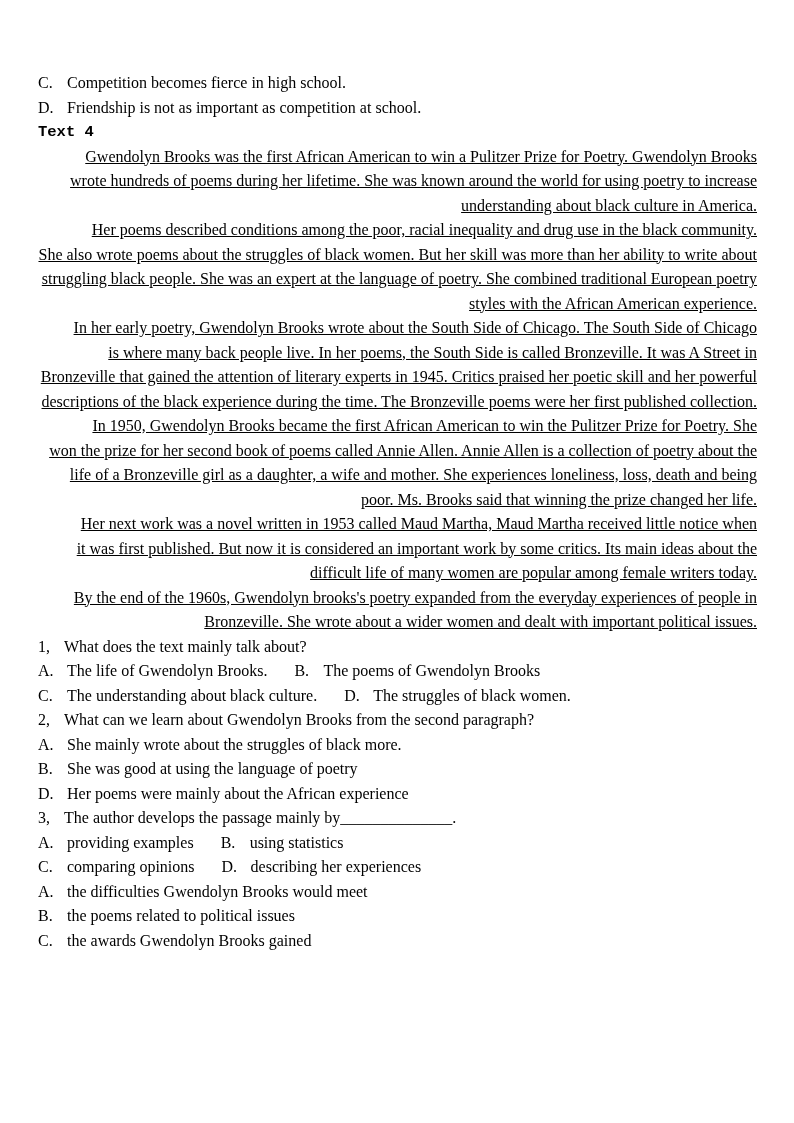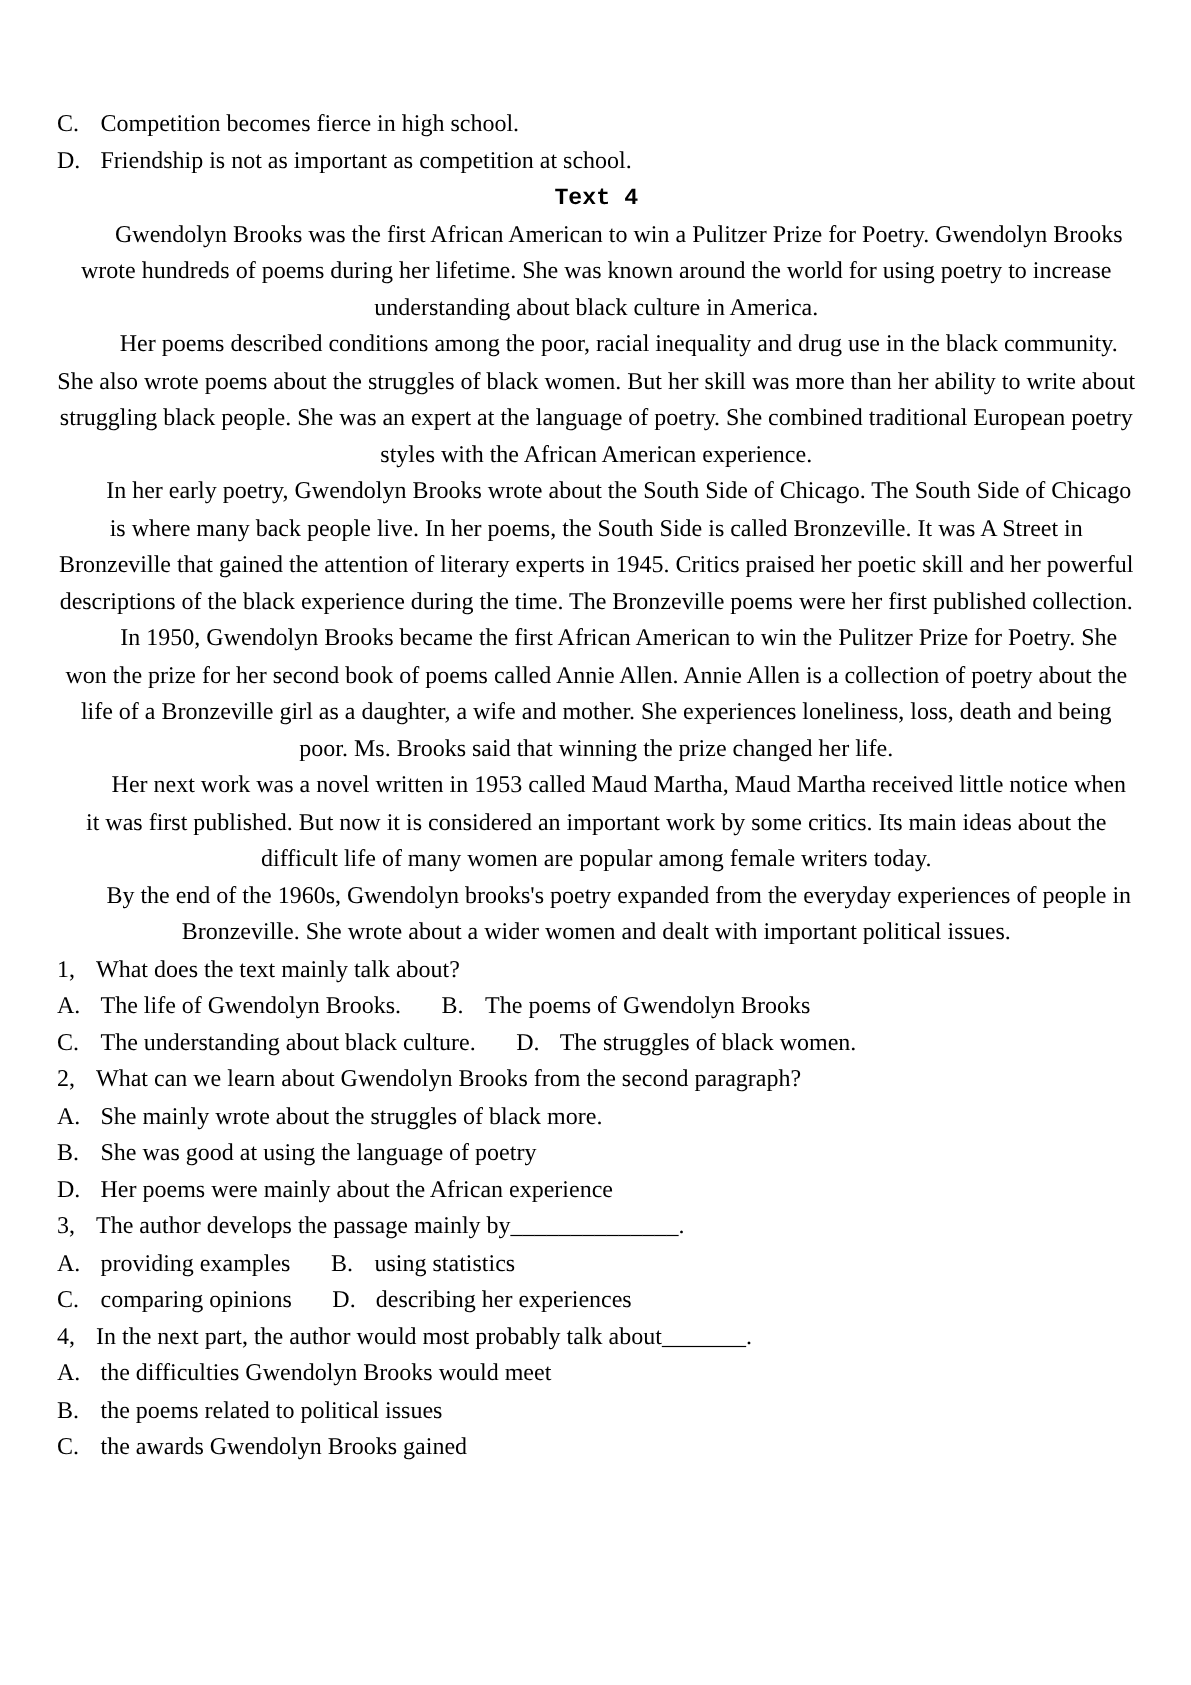--- a/index.html
+++ b/index.html
@@ -11,27 +11,26 @@
     font-family: "Liberation Serif", "DejaVu Serif", serif;
     font-size: 16px;
     line-height: 24.5px;
     color: #000000;
     background: #ffffff;
     border-radius: 27px;
   }
   .line { margin: 0; white-space: nowrap; }
   .heading {
     margin: 0;
-    text-align: center;
     font-family: "Liberation Mono", "DejaVu Sans Mono", monospace;
     font-weight: bold;
     font-size: 15.5px;
     line-height: 24.5px;
   }
-  .para { margin: 0; text-indent: 30px; text-align: center; }
+  .para { margin: 0; text-indent: 30px; text-align: right; text-decoration: underline; }
   .para.no-indent { text-indent: 0; }
   .opt-label { display: inline-block; width: 29px; }
   .q-num { display: inline-block; width: 26px; }
   .opt-row .opt:first-child { margin-right: 27px; }
 </style>
 </head>
 <body>
 
 <div class="page">
 
@@ -85,23 +84,20 @@
     <div class="line opt-row">
       <span class="opt"><span class="opt-label">A.</span><span>providing examples</span></span><span class="opt"><span class="opt-label">B.</span><span>using statistics</span></span>
     </div>
     <div class="line opt-row">
       <span class="opt"><span class="opt-label">C.</span><span>comparing opinions</span></span><span class="opt"><span class="opt-label">D.</span><span>describing her experiences</span></span>
     </div>
   </div>
 
   <div class="question">
     <div class="line">
-      <span class="q-num">4,</span><span>In the next part, the author would most probably talk about_______.</span>
-    </div>
-    <div class="line">
       <span class="opt-label">A.</span><span>the difficulties Gwendolyn Brooks would meet</span>
     </div>
     <div class="line">
       <span class="opt-label">B.</span><span>the poems related to political issues</span>
     </div>
     <div class="line">
       <span class="opt-label">C.</span><span>the awards Gwendolyn Brooks gained</span>
     </div>
   </div>
 

